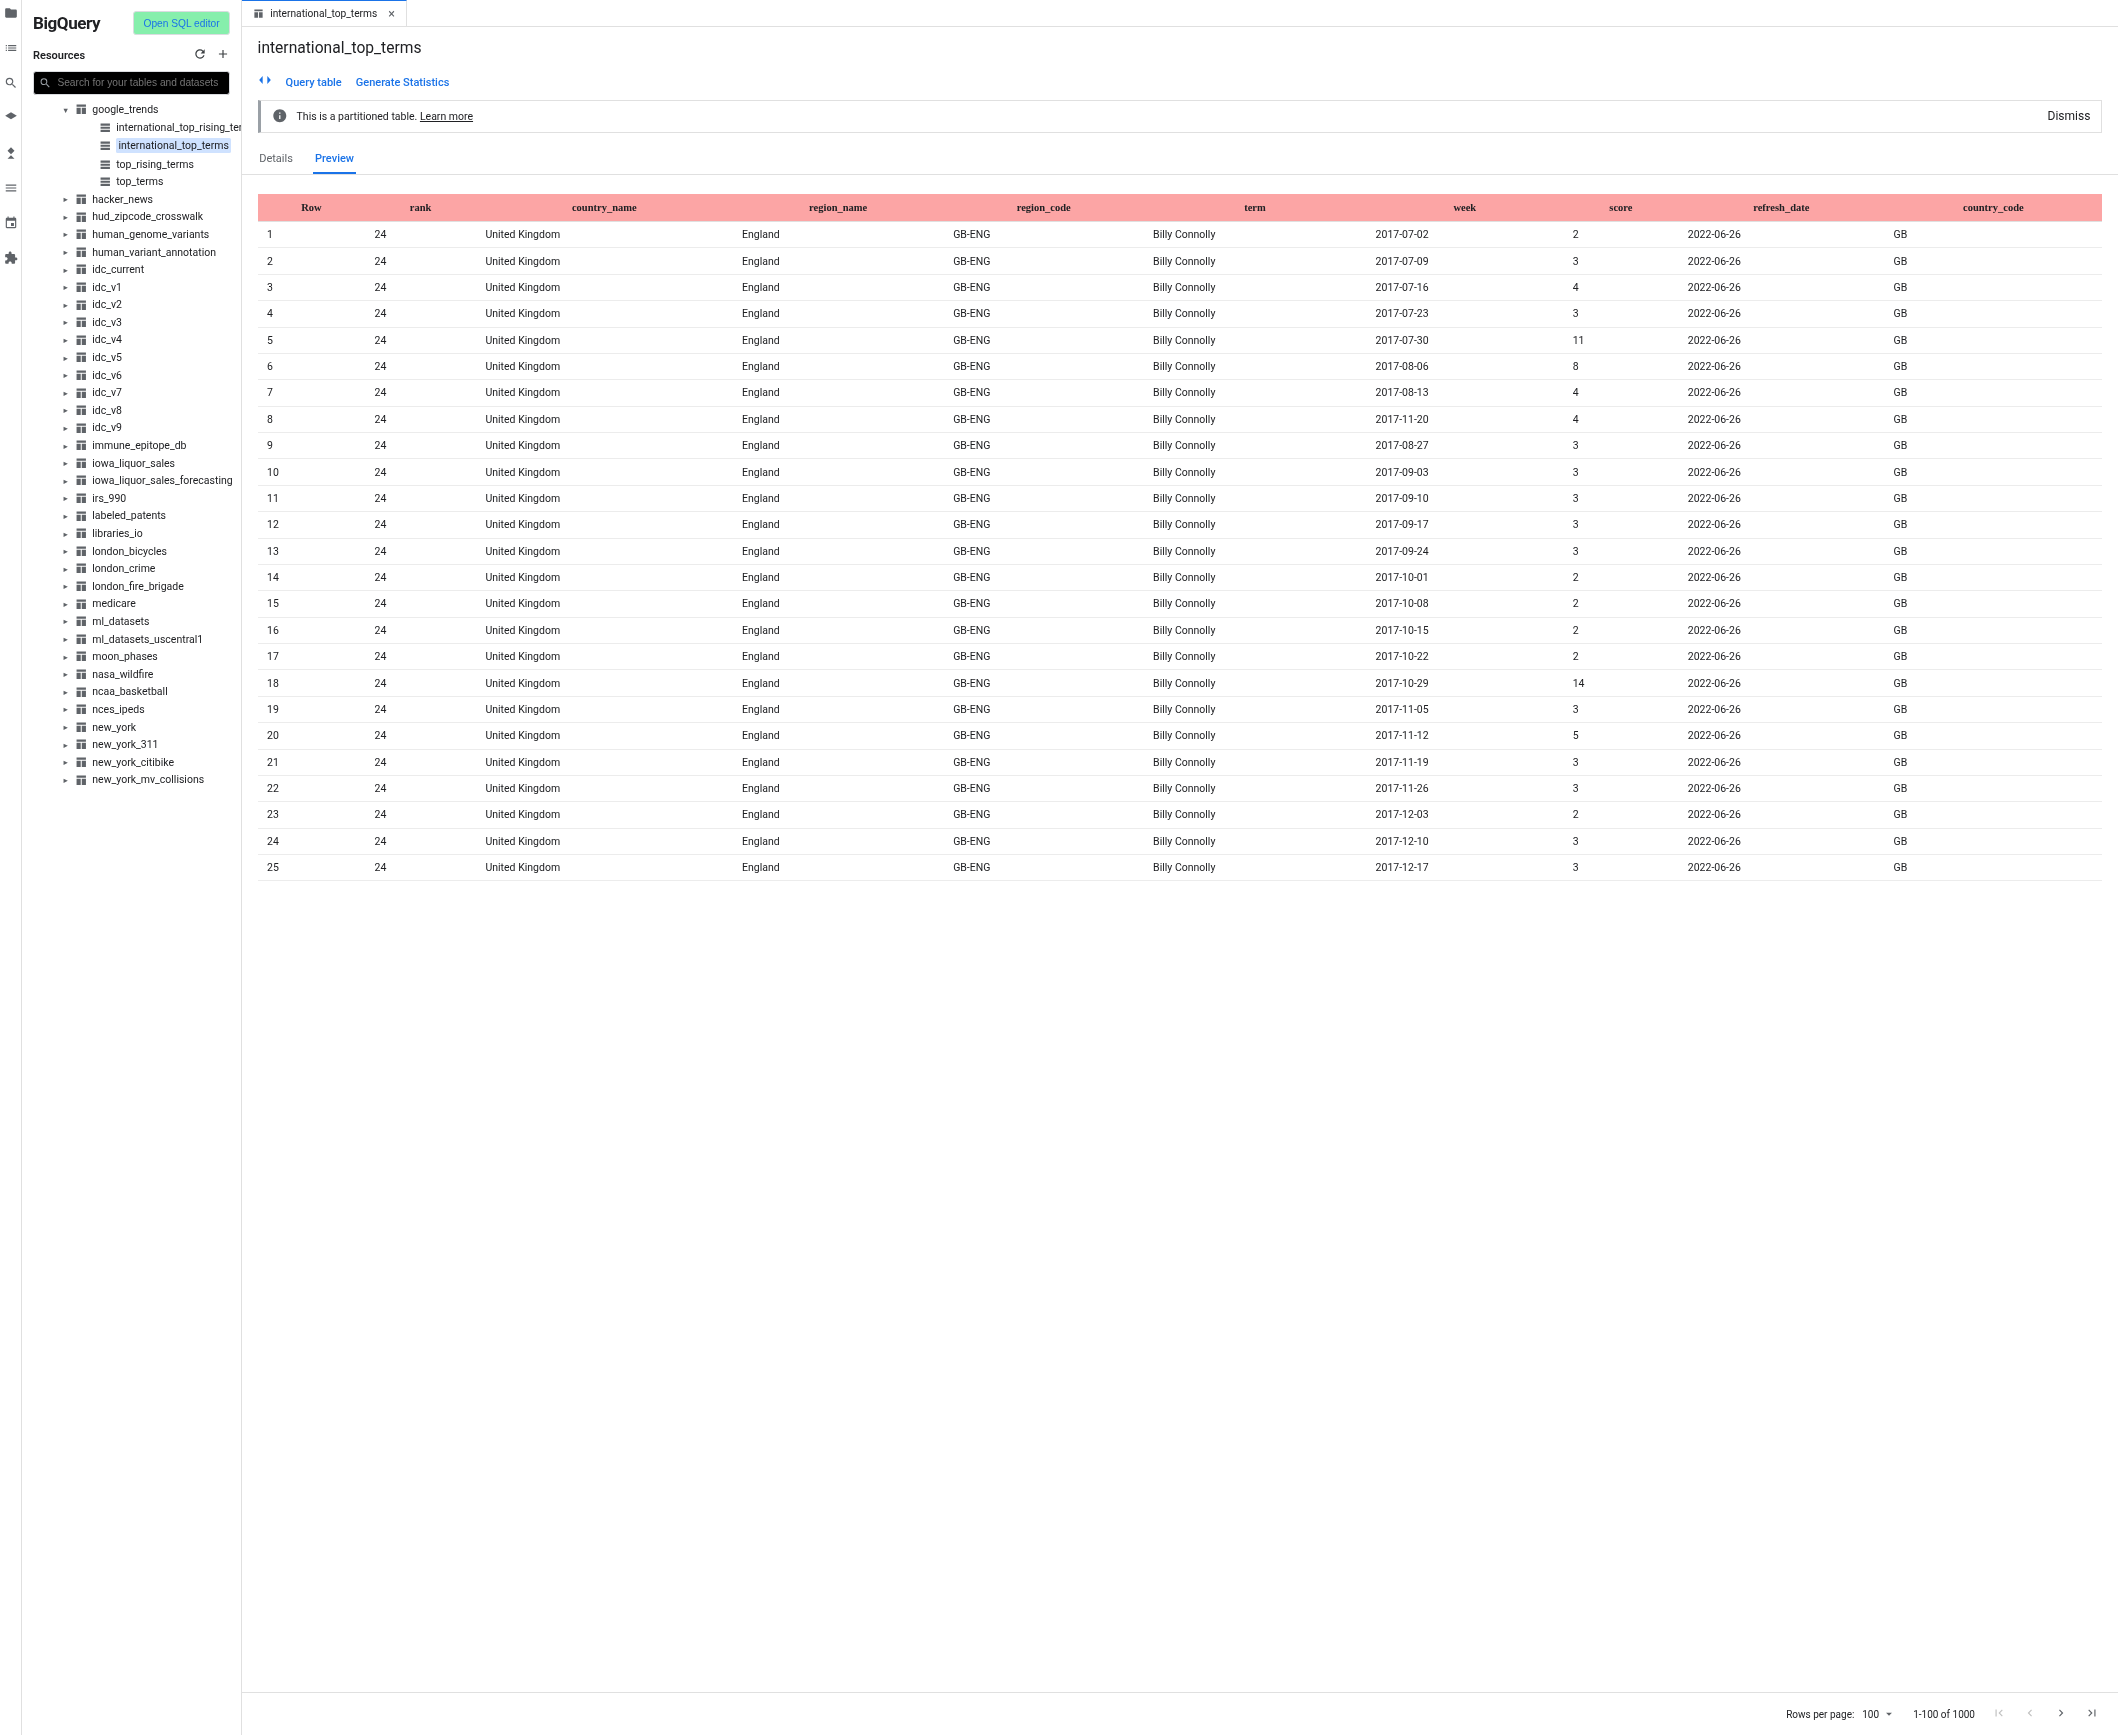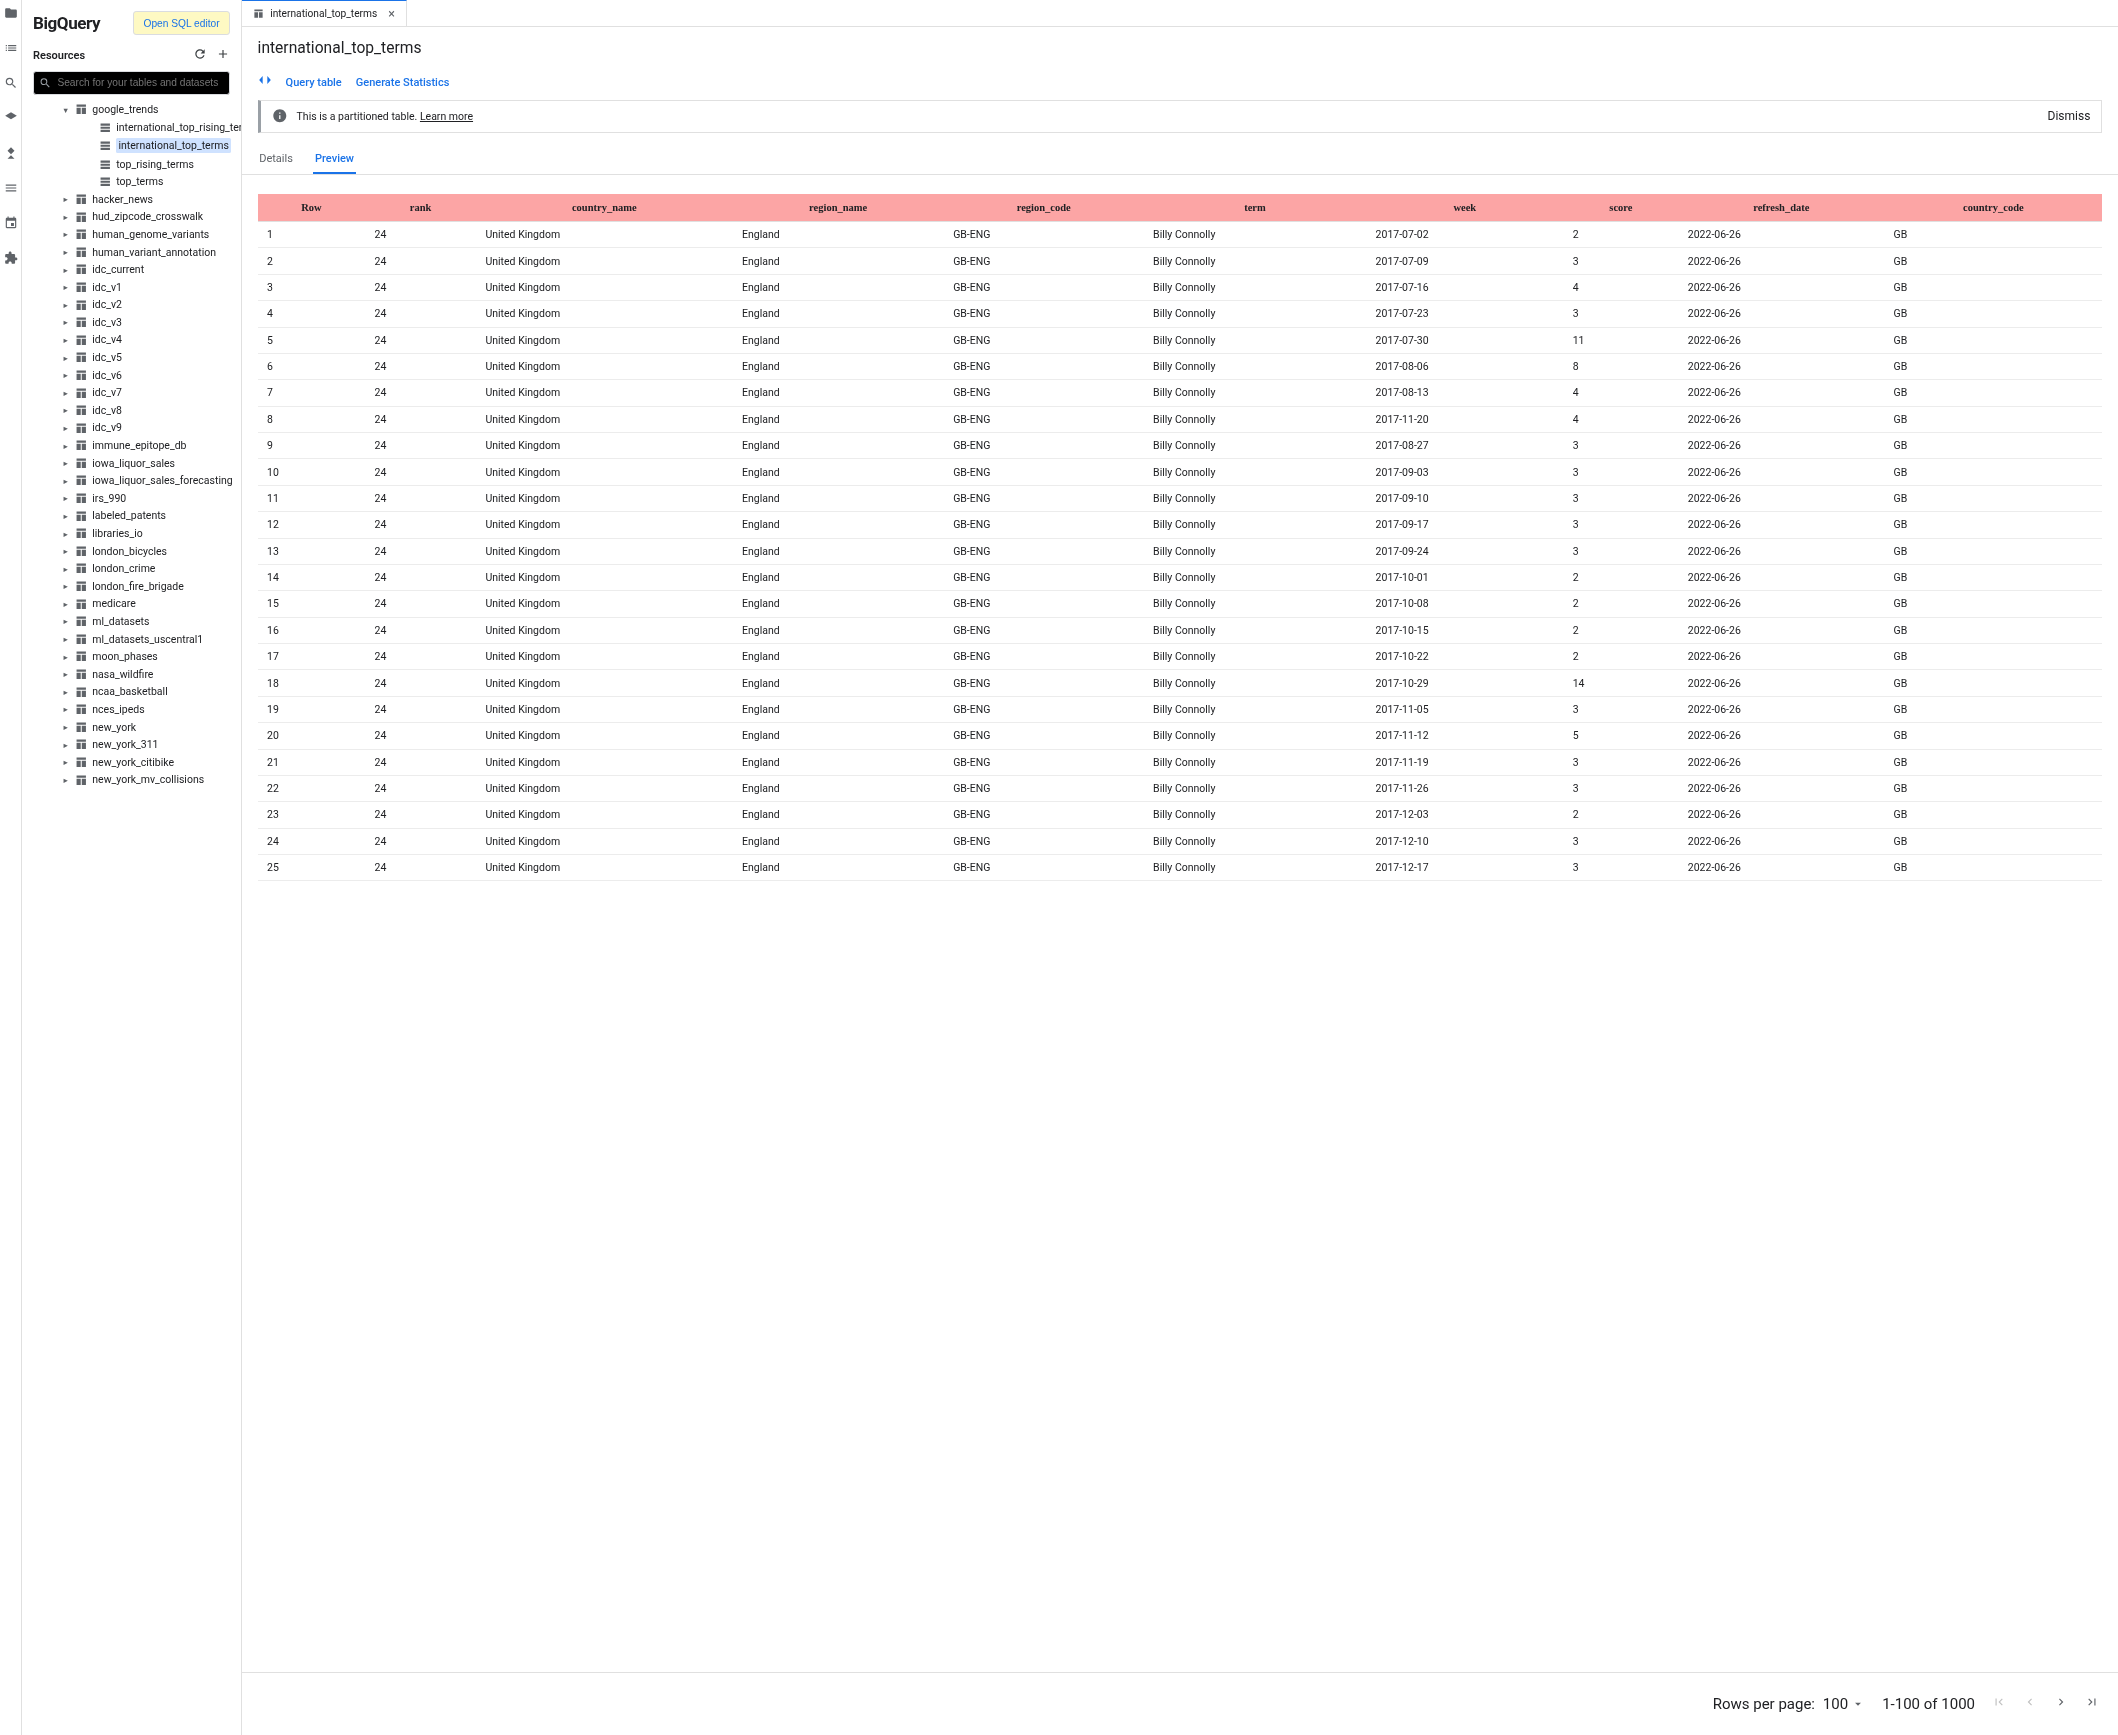--- a/index.html
+++ b/index.html
@@ -3,21 +3,21 @@
 <meta charset="utf-8">
 <style>
 * { box-sizing: border-box; margin: 0; padding: 0; }
 body { font-family: -apple-system, BlinkMacSystemFont, "Segoe UI", Roboto, Arial, sans-serif; font-size: 10.2px; color: #202124; background: #fff; overflow: hidden; }
 .app { display: flex; height: 100vh; }
 .iconbar { width: 22px; border-right: 0.8px solid #e0e0e0; display: flex; flex-direction: column; align-items: center; padding-top: 6.2px; gap: 19px; }
 .iconbar svg { width: 14px; height: 14px; fill: #5f6368; }
 .sidebar { width: 220px; border-right: 0.8px solid #e0e0e0; display: flex; flex-direction: column; overflow: hidden; }
 .sidebar-header { display: flex; align-items: center; justify-content: space-between; padding: 11px 11px 7.8px 11px; }
 .brand { font-size: 17px; font-weight: 700; letter-spacing: -0.4px; }
-.open-sql { border: 0.8px solid #dadce0; border-radius: 3.1px; background: #fef9c3; color: #1a73e8; font-size: 10.2px; font-weight: 500; padding: 5.5px 9.4px; cursor: pointer; }
+.open-sql { border: 0.8px solid #dadce0; border-radius: 3.1px; background: #86efac; color: #1a73e8; font-size: 10.2px; font-weight: 500; padding: 5.5px 9.4px; cursor: pointer; }
 .resources-row { display: flex; align-items: center; justify-content: space-between; padding: 4.7px 11px 6.2px 11px; font-weight: 600; font-size: 11px; }
 .resources-icons { display: flex; gap: 9.4px; }
 .resources-icons svg { width: 14px; height: 14px; fill: #3c4043; cursor: pointer; }
 .search-wrap { padding: 0 11px 6.2px 11px; }
 .search { width: 100%; border: 0.8px solid #dadce0; border-radius: 3.1px; padding: 5.5px 7.8px 5.5px 23.4px; font-size: 10.2px; color: #5f6368; background: #000000; }
 .search-container { position: relative; }
 .search-container svg { position: absolute; left: 6.2px; top: 50%; transform: translateY(-50%); width: 12.5px; height: 12.5px; fill: #9aa0a6; }
 .tree { flex: 1; overflow-y: auto; overflow-x: auto; padding-bottom: 7.8px; }
 .tree-item { display: flex; align-items: center; gap: 4.7px; padding: 2.3px 6.2px 2.3px 0; cursor: pointer; white-space: nowrap; font-size: 10.5px; }
 .tree-item.indent-1 { padding-left: 39px; }
@@ -43,21 +43,21 @@
 .info-banner .dismiss { margin-left: auto; cursor: pointer; font-size: 12px; }
 .content-tabs { display: flex; gap: 19px; padding: 0 15.6px; border-bottom: 0.8px solid #e0e0e0; }
 .ctab { padding: 7.8px 1.6px; font-size: 11px; color: #5f6368; cursor: pointer; border-bottom: 2.3px solid transparent; }
 .ctab.active { color: #1a73e8; border-bottom-color: #1a73e8; font-weight: 500; }
 .table-wrap { flex: 1; overflow: auto; margin: 19px 15.6px 0 15.6px; position: relative; }
 .table-wrap::-webkit-scrollbar { height: 7.8px; width: 7.8px; }
 .table-wrap::-webkit-scrollbar-thumb { background: #dadce0; border-radius: 3.9px; }
 table.data { border-collapse: collapse; width: 100%; min-width: 703px; font-size: 10.5px; }
 table.data thead th { background: #fca5a5; text-align: center; font-weight: 600; padding: 7.8px 9.4px; border-bottom: 0.8px solid #e0e0e0; white-space: nowrap; font-family: Liberation Serif, serif; }
 table.data tbody td { padding: 6.2px 9.4px; border-bottom: 0.8px solid #ececec; white-space: nowrap; }
-.pager { display: flex; align-items: flex-end; justify-content: flex-end; gap: 17px; padding: 22px 19px; font-size: 15px; border-top: 0.8px solid #e0e0e0; }
+.pager { display: flex; align-items: center; justify-content: flex-end; gap: 17px; padding: 13px 19px; font-size: 10px; border-top: 0.8px solid #e0e0e0; }
 .pager .rpp { display: flex; align-items: center; gap: 7.8px; }
 .pager svg { width: 14px; height: 14px; fill: #5f6368; cursor: pointer; }
 .pager .disabled svg { fill: #c0c0c0; }
 .pager .dropdown { display: flex; align-items: center; gap: 3.1px; cursor: pointer; }
 </style>
 </head>
 <body>
 
 <div class="app">
   <div class="iconbar">

